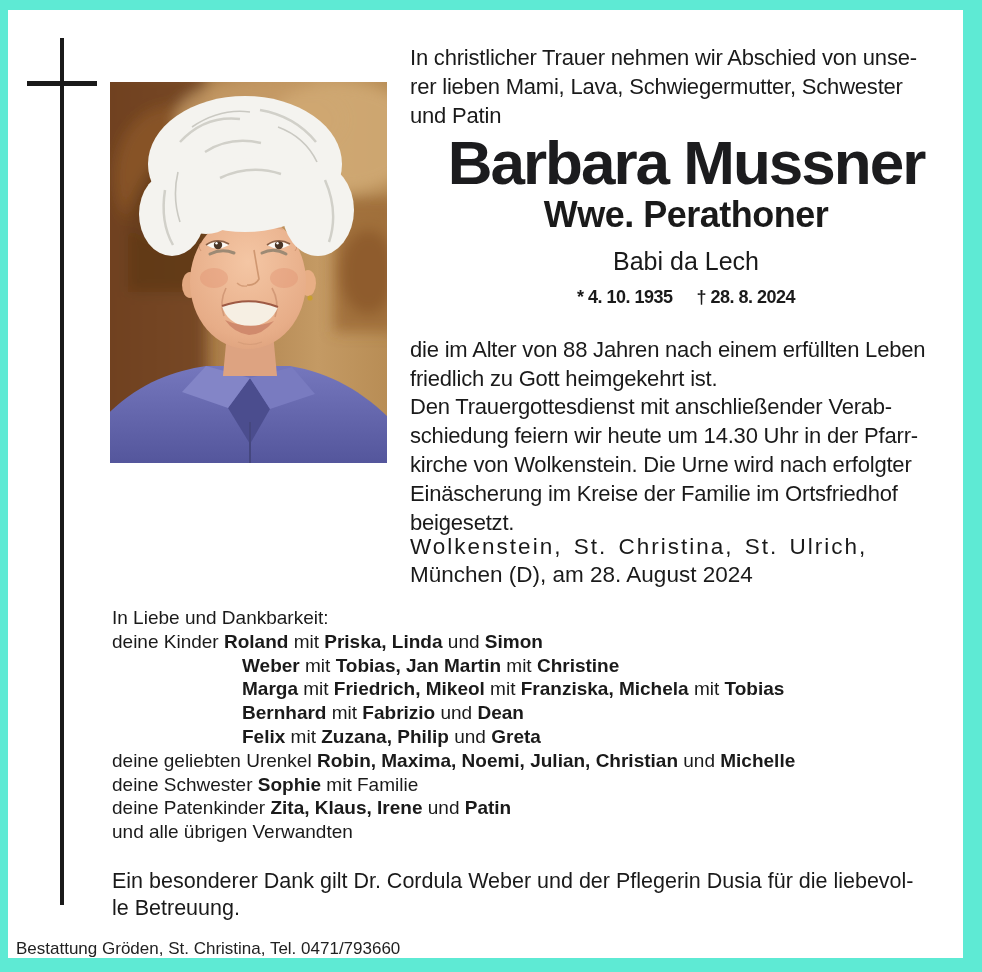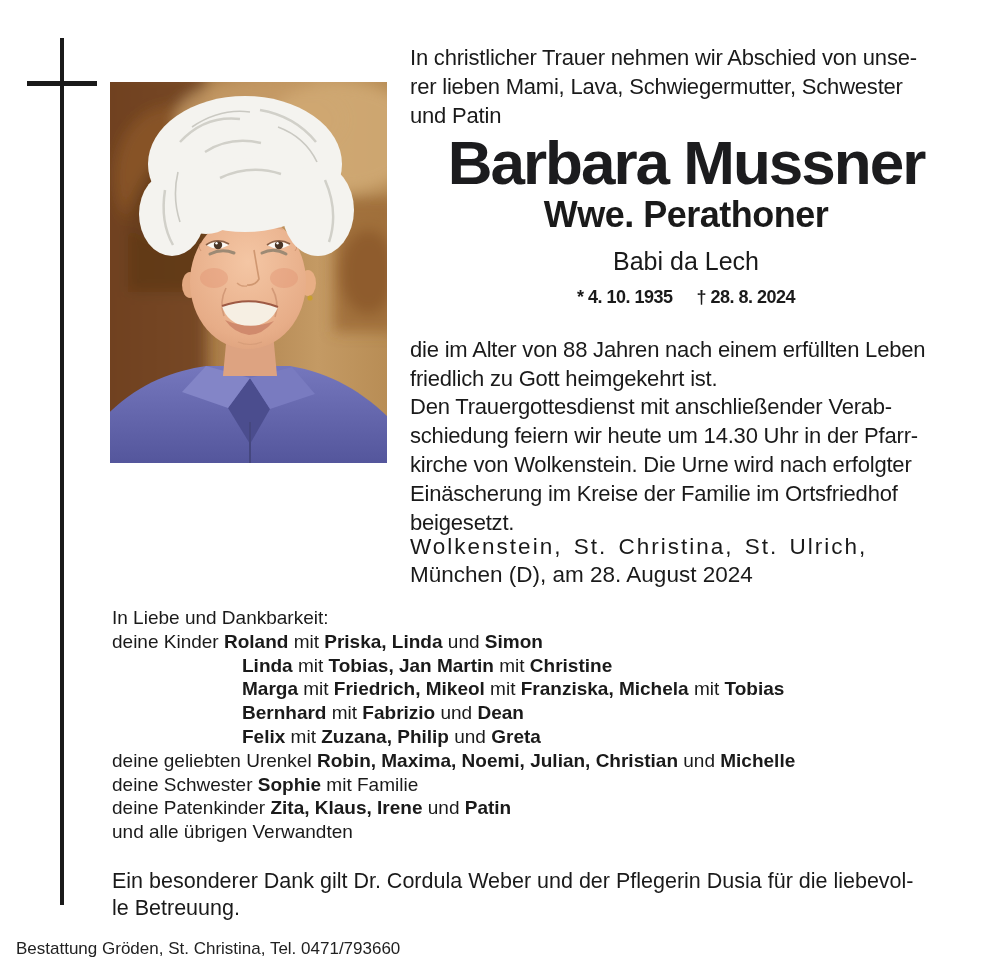--- a/index.html
+++ b/index.html
@@ -1,18 +1,18 @@
 <!DOCTYPE html>
 <html lang="de"><head>
 <meta charset="utf-8">
 <style>
   html,body{margin:0;padding:0;background:#2a2a2a;}
   .stage{
     position:relative;width:982px;height:972px;overflow:hidden;
-    background:#ffffff;
+    background:#5eead4;
     font-family:"Liberation Sans","DejaVu Sans",sans-serif;
     color:#1a1a1a;
   }
   .sheet{position:absolute;left:8px;top:10px;width:955px;height:948px;background:#ffffff;}
   
   .cross-v{position:absolute;left:60px;top:38px;width:4px;height:867px;background:#1a1a1a;}
   .cross-h{position:absolute;left:27px;top:81px;width:70px;height:5px;background:#1a1a1a;}
   
   .portrait{position:absolute;left:110px;top:82px;width:277px;height:381px;overflow:hidden;}
   
@@ -163,21 +163,21 @@
 Einäscherung im Kreise der Familie im Ortsfriedhof
 beigesetzt.</div>
   <div class="rcol places">
     <div class="pl1">Wolkenstein, St. Christina, St. Ulrich,</div>
     <div class="pl2">München (D), am 28. August 2024</div>
   </div>
 
   <div class="family">
       <div class="fam-line"><span>In Liebe und Dankbarkeit:</span></div>
       <div class="fam-line"><span>deine Kinder </span><span class="b">Roland</span><span> mit </span><span class="b">Priska, Linda</span><span> und </span><span class="b">Simon</span></div>
-      <div class="fam-line indent"><span class="b">Linda</span><span> mit </span><span class="b">Tobias, Jan Martin</span><span> mit </span><span class="b">Christine</span></div>
+      <div class="fam-line indent"><span class="b">Weber</span><span> mit </span><span class="b">Tobias, Jan Martin</span><span> mit </span><span class="b">Christine</span></div>
       <div class="fam-line indent"><span class="b">Marga</span><span> mit </span><span class="b">Friedrich, Mikeol</span><span> mit </span><span class="b">Franziska, Michela</span><span> mit </span><span class="b">Tobias</span></div>
       <div class="fam-line indent"><span class="b">Bernhard</span><span> mit </span><span class="b">Fabrizio</span><span> und </span><span class="b">Dean</span></div>
       <div class="fam-line indent"><span class="b">Felix</span><span> mit </span><span class="b">Zuzana, Philip</span><span> und </span><span class="b">Greta</span></div>
       <div class="fam-line"><span>deine geliebten Urenkel </span><span class="b">Robin, Maxima, Noemi, Julian, Christian</span><span> und </span><span class="b">Michelle</span></div>
       <div class="fam-line"><span>deine Schwester </span><span class="b">Sophie</span><span> mit Familie</span></div>
       <div class="fam-line"><span>deine Patenkinder </span><span class="b">Zita, Klaus, Irene</span><span> und </span><span class="b">Patin</span></div>
       <div class="fam-line"><span>und alle übrigen Verwandten</span></div>
     </div>
 
   <div class="thanks">Ein besonderer Dank gilt Dr. Cordula Weber und der Pflegerin Dusia für die liebevol-

